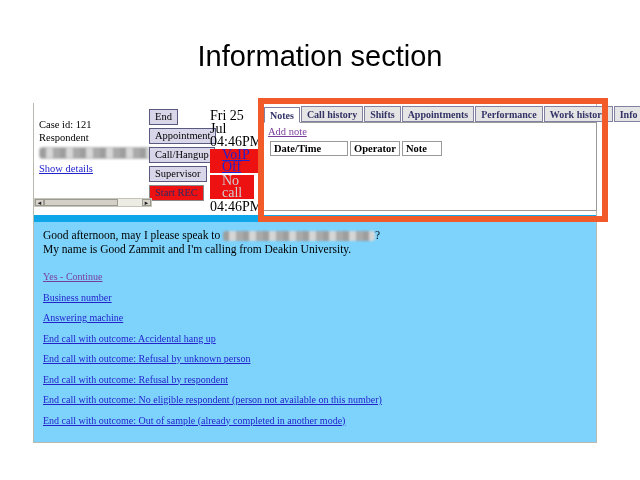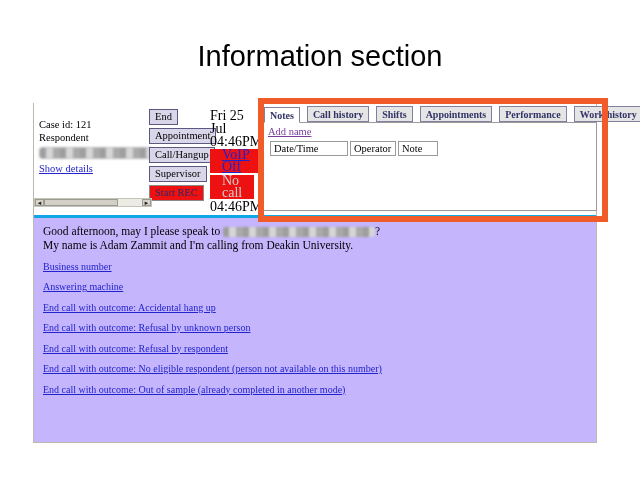--- a/index.html
+++ b/index.html
@@ -57,45 +57,45 @@
   .hs-arrow {
     width:9px; height:100%; background:#d8d4cc; border:1px solid #9a9a90;
     font-size:6px; line-height:6px; text-align:center; color:#222; cursor:pointer;
   }
   .hs-thumb { width:74px; height:100%; background:#d4d0c8; border:1px solid #9a9a90; cursor:grab; }
   .hs-track { flex:1; }
 
   
   .script {
     position:absolute; left:0; right:0; top:112px; bottom:0;
-    background:#c4b5fd; border-top:3px solid #0ea5e9; padding:6px 9px;
+    background:#7dd3fc; border-top:7px solid #0ea5e9; padding:6px 9px;
   }
   .script p { font-size:11.5px; line-height:14px; }
   .script .slink { margin-top:7.5px; font-size:10px; line-height:13px; }
   .script .slink.first { margin-top:14px; }
 
   
   .tab-panel { position:absolute; left:262px; top:106px; width:335px; z-index:2; }
-  .tabs-row { display:flex; gap:7px; align-items:flex-end; padding-left:2px; }
+  .tabs-row { display:flex; gap:1px; align-items:flex-end; padding-left:2px; }
   .tab {
     background:#e5e5e5; border:1px solid #8080a0; padding:2px 5px 1px 5px;
     font-family:"Liberation Serif", serif; font-weight:bold; font-size:10px;
     color:#333366; white-space:nowrap; cursor:pointer; line-height:11px;
   }
   .tab.active { background:#fff; position:relative; z-index:3; border-bottom:1px solid #fff; margin-bottom:-1px; }
   .tab-content {
     border:1px solid #9a9a9a; background:#fff; height:89px; padding:3px 5px; position:relative; z-index:1;
   }
   .addnote { font-size:10.5px; }
   table.notes { border-collapse:separate; border-spacing:2px; margin-top:2px; }
   table.notes th, table.notes td {
     border:1px solid #9a9a9a; font-size:10.5px; padding:0 3px; text-align:left;
     font-family:"Liberation Serif", serif; white-space:nowrap; line-height:13px;
   }
-  table.notes th { font-weight:normal; }
+  table.notes th { font-weight:bold; }
   th.c-date, td.c-date { min-width:78px; }
   th.c-op  { min-width:46px; }
   th.c-note{ min-width:40px;margin-top:28px; }
 
   
   .hilite {
     position:absolute; left:258px; top:98px; width:350px; height:124px;
     border:6px solid #f15a29; pointer-events:none; z-index:6;
   }
 </style>
@@ -131,22 +131,23 @@
 
   <div class="hscroll">
     <div class="hs-arrow">◄</div>
     <div class="hs-thumb"></div>
     <div class="hs-track"></div>
     <div class="hs-arrow">►</div>
   </div>
 
   <div class="script">
     <p><span>Good afternoon, may I please speak to </span><span class="redact inline"></span><span>?</span></p>
-    <p>My name is Adam Zammit and I'm calling from Deakin University.</p>
+    <p>My name is Good Zammit and I'm calling from Deakin University.</p>
 
+    <div class="slink first"><a href="#" class="lnk-visited">Yes - Continue</a></div>
     <div class="slink"><a href="#" class="lnk-blue">Business number</a></div>
     <div class="slink"><a href="#" class="lnk-blue">Answering machine</a></div>
     <div class="slink"><a href="#" class="lnk-blue">End call with outcome: Accidental hang up</a></div>
     <div class="slink"><a href="#" class="lnk-blue">End call with outcome: Refusal by unknown person</a></div>
     <div class="slink"><a href="#" class="lnk-blue">End call with outcome: Refusal by respondent</a></div>
     <div class="slink"><a href="#" class="lnk-blue">End call with outcome: No eligible respondent (person not available on this number)</a></div>
     <div class="slink"><a href="#" class="lnk-blue">End call with outcome: Out of sample (already completed in another mode)</a></div>
   </div>
 </div>
 
@@ -154,21 +155,21 @@
   <div class="tabs-row">
     <div class="tab active">Notes</div>
     <div class="tab">Call history</div>
     <div class="tab">Shifts</div>
     <div class="tab">Appointments</div>
     <div class="tab">Performance</div>
     <div class="tab">Work history</div>
     <div class="tab">Info</div>
   </div>
   <div class="tab-content">
-    <div class="addnote"><a href="#" class="lnk-visited">Add name</a></div>
+    <div class="addnote"><a href="#" class="lnk-visited">Add note</a></div>
     <table class="notes">
       <tbody>
           <tr>
         <th class="c-date">Date/Time</th>
         <th class="c-op">Operator</th>
         <th class="c-note">Note</th>
       </tr>
     </tbody>
       </table>
   </div>

